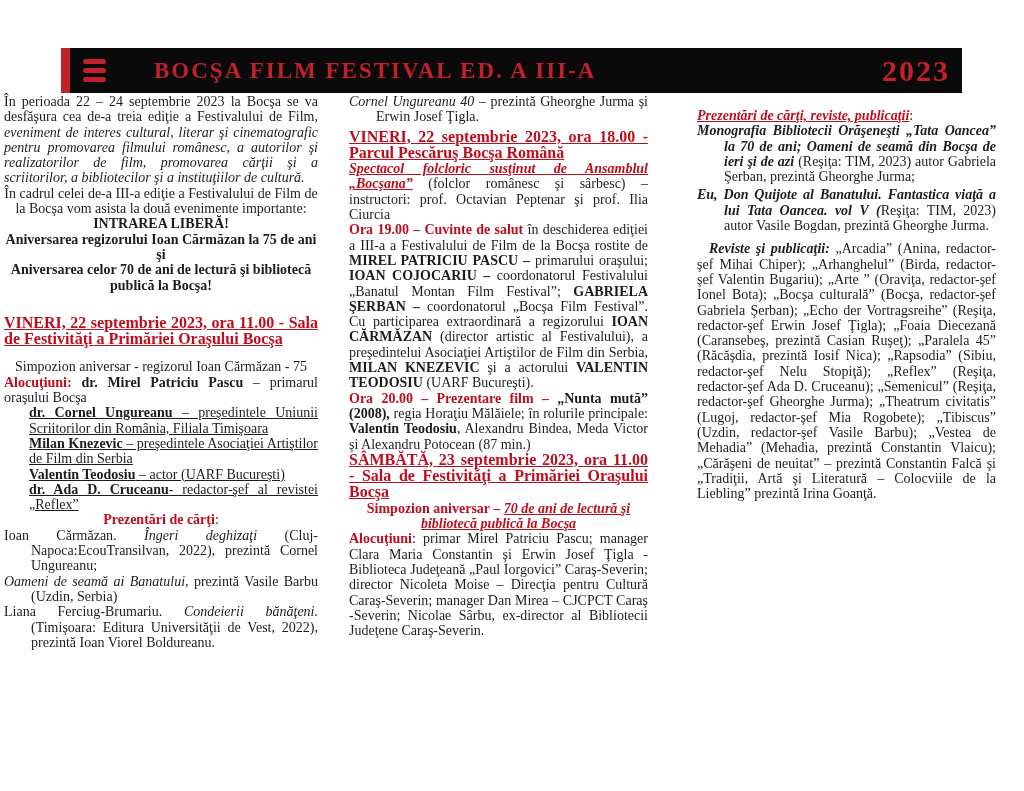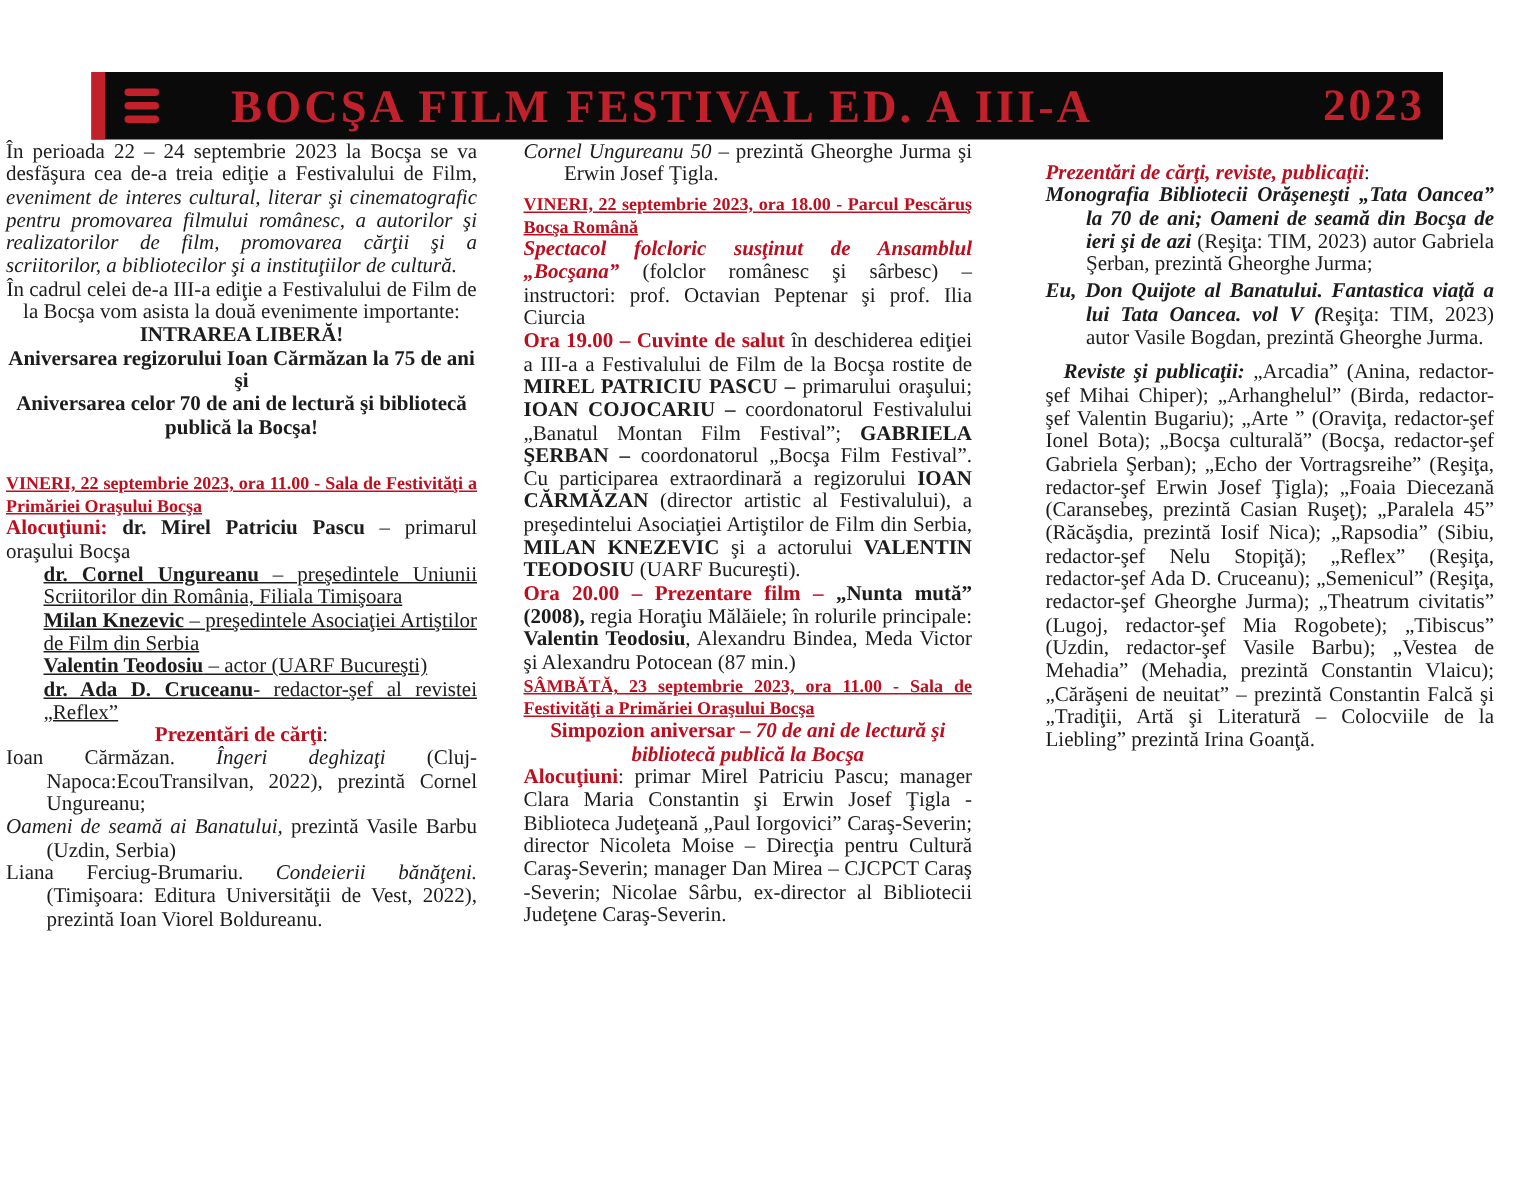--- a/index.html
+++ b/index.html
@@ -38,21 +38,21 @@
   }
   .menu span {
     display: block;
     width: 23px;
     height: 5px;
     border-radius: 2.5px;
     background: var(--accent, #c2202a);
   }
   .title {
     margin-left: 48px;
-    font-size: 31px;
+    font-size: 23px;
     font-weight: bold;
     letter-spacing: 2px;
     color: var(--accent, #c2202a);
     white-space: nowrap;
   }
   .year {
     margin-left: auto;
     margin-right: 12px;
     font-size: 30px;
     font-weight: bold;
@@ -78,26 +78,26 @@
   .a-j { text-align: justify; }
   .a-c { text-align: center; }
   .ind-hang { padding-left: 27px; text-indent: -27px; }
   .ind-left { padding-left: 25px; text-decoration: underline; }
   .ind-first { text-indent: 12px; }
   .rn-n { }
   .rn-b { font-weight: bold; }
   .rn-i { font-style: italic; }
   .rn-bi { font-weight: bold; font-style: italic; }
   .rn-rb { font-weight: bold; color: var(--red, #be0e1e); }
-  .rn-rbi { font-weight: bold; font-style: italic; color: var(--red, #be0e1e); }
+  .rn-rbi { font-weight: bold; font-style: italic; color: var(--red, #be0e1e); text-decoration: underline; }
   .rn-rbu {
     font-weight: bold;
     color: var(--red, #be0e1e);
     text-decoration: underline;
-    font-size: 12px;
+    font-size: 16px;
   }
 </style>
 </head>
 <body>
 
 <div>
 
   <header class="topbar">
     <div class="stripe"></div>
     <div class="menu">
@@ -111,32 +111,33 @@
 
   <main class="page">
     <section class="col col-1">
         <p class="blk a-j"><span class="rn-n">În perioada 22 – 24 septembrie 2023 la Bocşa se va desfăşura cea de-a treia ediţie a Festivalului de Film, </span><span class="rn-i">eveniment de interes cultural, literar şi cinematografic pentru promovarea filmului românesc, a autorilor şi realizatorilor de film, promovarea cărţii şi a scriitorilor, a bibliotecilor şi a instituţiilor de cultură.</span></p>
         <p class="blk a-c"><span class="rn-n">În cadrul celei de-a III-a ediţie a Festivalului de Film de la Bocşa vom asista la două evenimente importante:</span></p>
         <p class="blk a-c"><span class="rn-b">INTRAREA LIBERĂ!</span></p>
         <p class="blk a-c"><span class="rn-b">Aniversarea regizorului Ioan Cărmăzan la 75 de ani</span></p>
         <p class="blk a-c"><span class="rn-b">şi</span></p>
         <p class="blk a-c"><span class="rn-b">Aniversarea celor 70 de ani de lectură şi bibliotecă publică la Bocşa!</span></p>
         <p class="blk a-j" style="margin-top: 22px;"><span class="rn-rbu">VINERI, 22 septembrie 2023, ora 11.00 - Sala de Festivităţi a Primăriei Oraşului Bocşa</span></p>
+        <p class="blk a-c" style="margin-top: 12px;"><span class="rn-n">Simpozion aniversar - regizorul Ioan Cărmăzan - 75</span></p>
         <p class="blk a-j"><span class="rn-rb">Alocuţiuni:</span><span class="rn-b"> dr. Mirel Patriciu Pascu </span><span class="rn-n">– primarul oraşului Bocşa</span></p>
         <p class="blk a-j ind-left"><span class="rn-b">dr. Cornel Ungureanu</span><span class="rn-n"> – preşedintele Uniunii Scriitorilor din România, Filiala Timişoara</span></p>
         <p class="blk a-j ind-left"><span class="rn-b">Milan Knezevic</span><span class="rn-n"> – preşedintele Asociaţiei Artiştilor de Film din Serbia</span></p>
         <p class="blk a-j ind-left"><span class="rn-b">Valentin Teodosiu</span><span class="rn-n"> – actor (UARF Bucureşti)</span></p>
         <p class="blk a-j ind-left"><span class="rn-b">dr. Ada D. Cruceanu</span><span class="rn-n">- redactor-şef al revistei „Reflex”</span></p>
         <p class="blk a-c"><span class="rn-rb">Prezentări de cărţi</span><span class="rn-n">:</span></p>
         <p class="blk a-j ind-hang"><span class="rn-n">Ioan Cărmăzan. </span><span class="rn-i">Îngeri deghizaţi</span><span class="rn-n"> (Cluj-Napoca:EcouTransilvan, 2022), prezintă Cornel Ungureanu;</span></p>
         <p class="blk a-j ind-hang"><span class="rn-i">Oameni de seamă ai Banatului,</span><span class="rn-n"> prezintă Vasile Barbu (Uzdin, Serbia)</span></p>
         <p class="blk a-j ind-hang"><span class="rn-n">Liana Ferciug-Brumariu. </span><span class="rn-i">Condeierii bănăţeni.</span><span class="rn-n"> (Timişoara: Editura Universităţii de Vest, 2022), prezintă Ioan Viorel Boldureanu.</span></p>
       </section>
     <section class="col col-2">
-        <p class="blk a-j ind-hang"><span class="rn-i">Cornel Ungureanu 50</span><span class="rn-n"> – prezintă Gheorghe Jurma şi Erwin Josef Ţigla.</span></p>
+        <p class="blk a-j ind-hang"><span class="rn-i">Cornel Ungureanu 40</span><span class="rn-n"> – prezintă Gheorghe Jurma şi Erwin Josef Ţigla.</span></p>
         <p class="blk a-j" style="margin-top: 4px;"><span class="rn-rbu">VINERI, 22 septembrie 2023, ora 18.00 - Parcul Pescăruş Bocşa Română</span></p>
         <p class="blk a-j"><span class="rn-rbi">Spectacol folcloric susţinut de Ansamblul „Bocşana”</span><span class="rn-n"> (folclor românesc şi sârbesc) – instructori: prof. Octavian Peptenar şi prof. Ilia Ciurcia</span></p>
         <p class="blk a-j"><span class="rn-rb">Ora 19.00 – Cuvinte de salut</span><span class="rn-n"> în deschiderea ediţiei a III-a a Festivalului de Film de la Bocşa rostite de </span><span class="rn-b">MIREL PATRICIU PASCU –</span><span class="rn-n"> primarului oraşului; </span><span class="rn-b">IOAN COJOCARIU –</span><span class="rn-n"> coordonatorul Festivalului „Banatul Montan Film Festival”; </span><span class="rn-b">GABRIELA ŞERBAN –</span><span class="rn-n"> coordonatorul „Bocşa Film Festival”. Cu participarea extraordinară a regizorului </span><span class="rn-b">IOAN CĂRMĂZAN</span><span class="rn-n"> (director artistic al Festivalului), a preşedintelui Asociaţiei Artiştilor de Film din Serbia, </span><span class="rn-b">MILAN KNEZEVIC</span><span class="rn-n"> şi a actorului </span><span class="rn-b">VALENTIN TEODOSIU</span><span class="rn-n"> (UARF Bucureşti).</span></p>
         <p class="blk a-j"><span class="rn-rb">Ora 20.00 – Prezentare film – </span><span class="rn-b">„Nunta mută” (2008), </span><span class="rn-n">regia Horaţiu Mălăiele; în rolurile principale: </span><span class="rn-b">Valentin Teodosiu</span><span class="rn-n">, Alexandru Bindea, Meda Victor şi Alexandru Potocean (87 min.)</span></p>
         <p class="blk a-j"><span class="rn-rbu">SÂMBĂTĂ, 23 septembrie 2023, ora 11.00 - Sala de Festivităţi a Primăriei Oraşului Bocşa</span></p>
         <p class="blk a-c"><span class="rn-rb">Simpozion aniversar – </span><span class="rn-rbi">70 de ani de lectură şi bibliotecă publică la Bocşa</span></p>
         <p class="blk a-j"><span class="rn-rb">Alocuţiuni</span><span class="rn-n">: primar Mirel Patriciu Pascu; manager Clara Maria Constantin şi Erwin Josef Ţigla - Biblioteca Judeţeană „Paul Iorgovici” Caraş-Severin; director Nicoleta Moise – Direcţia pentru Cultură Caraş-Severin; manager Dan Mirea – CJCPCT Caraş -Severin; Nicolae Sârbu, ex-director al Bibliotecii Judeţene Caraş-Severin.</span></p>
       </section>
     <section class="col col-3">
         <p class="blk a-j" style="margin-top: 14px;"><span class="rn-rbi">Prezentări de cărţi, reviste, publicaţii</span><span class="rn-n">:</span></p>

